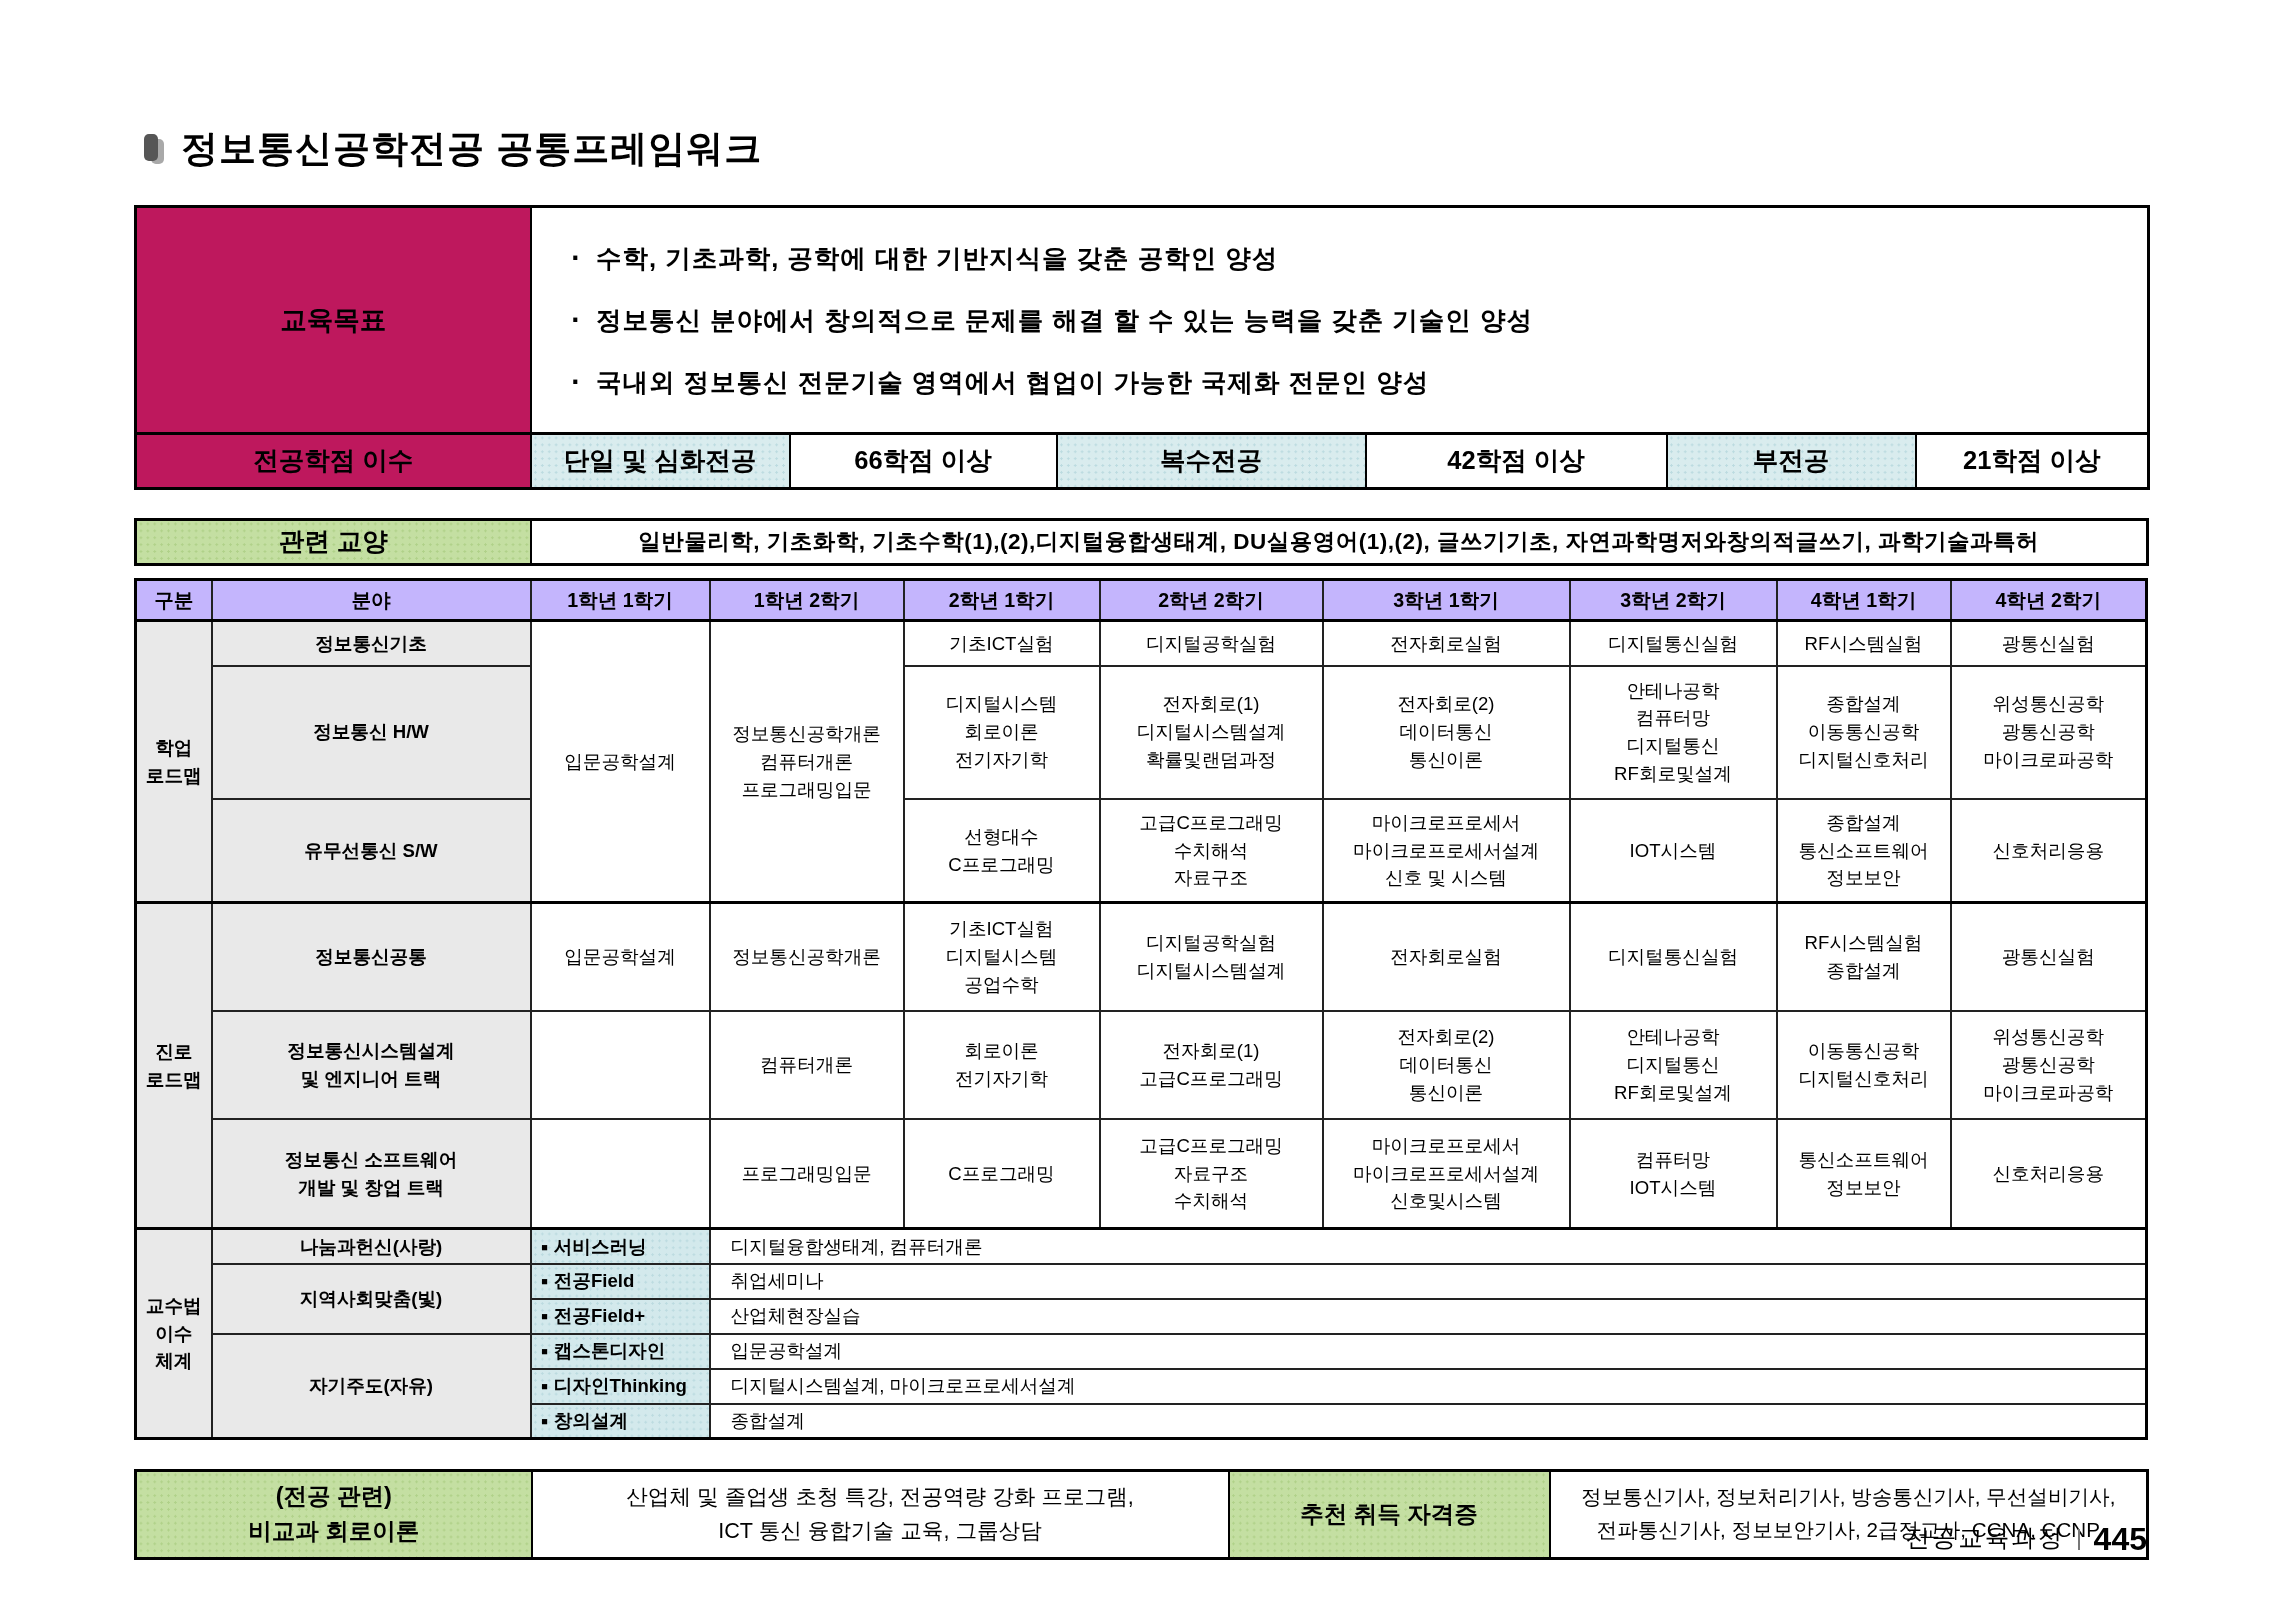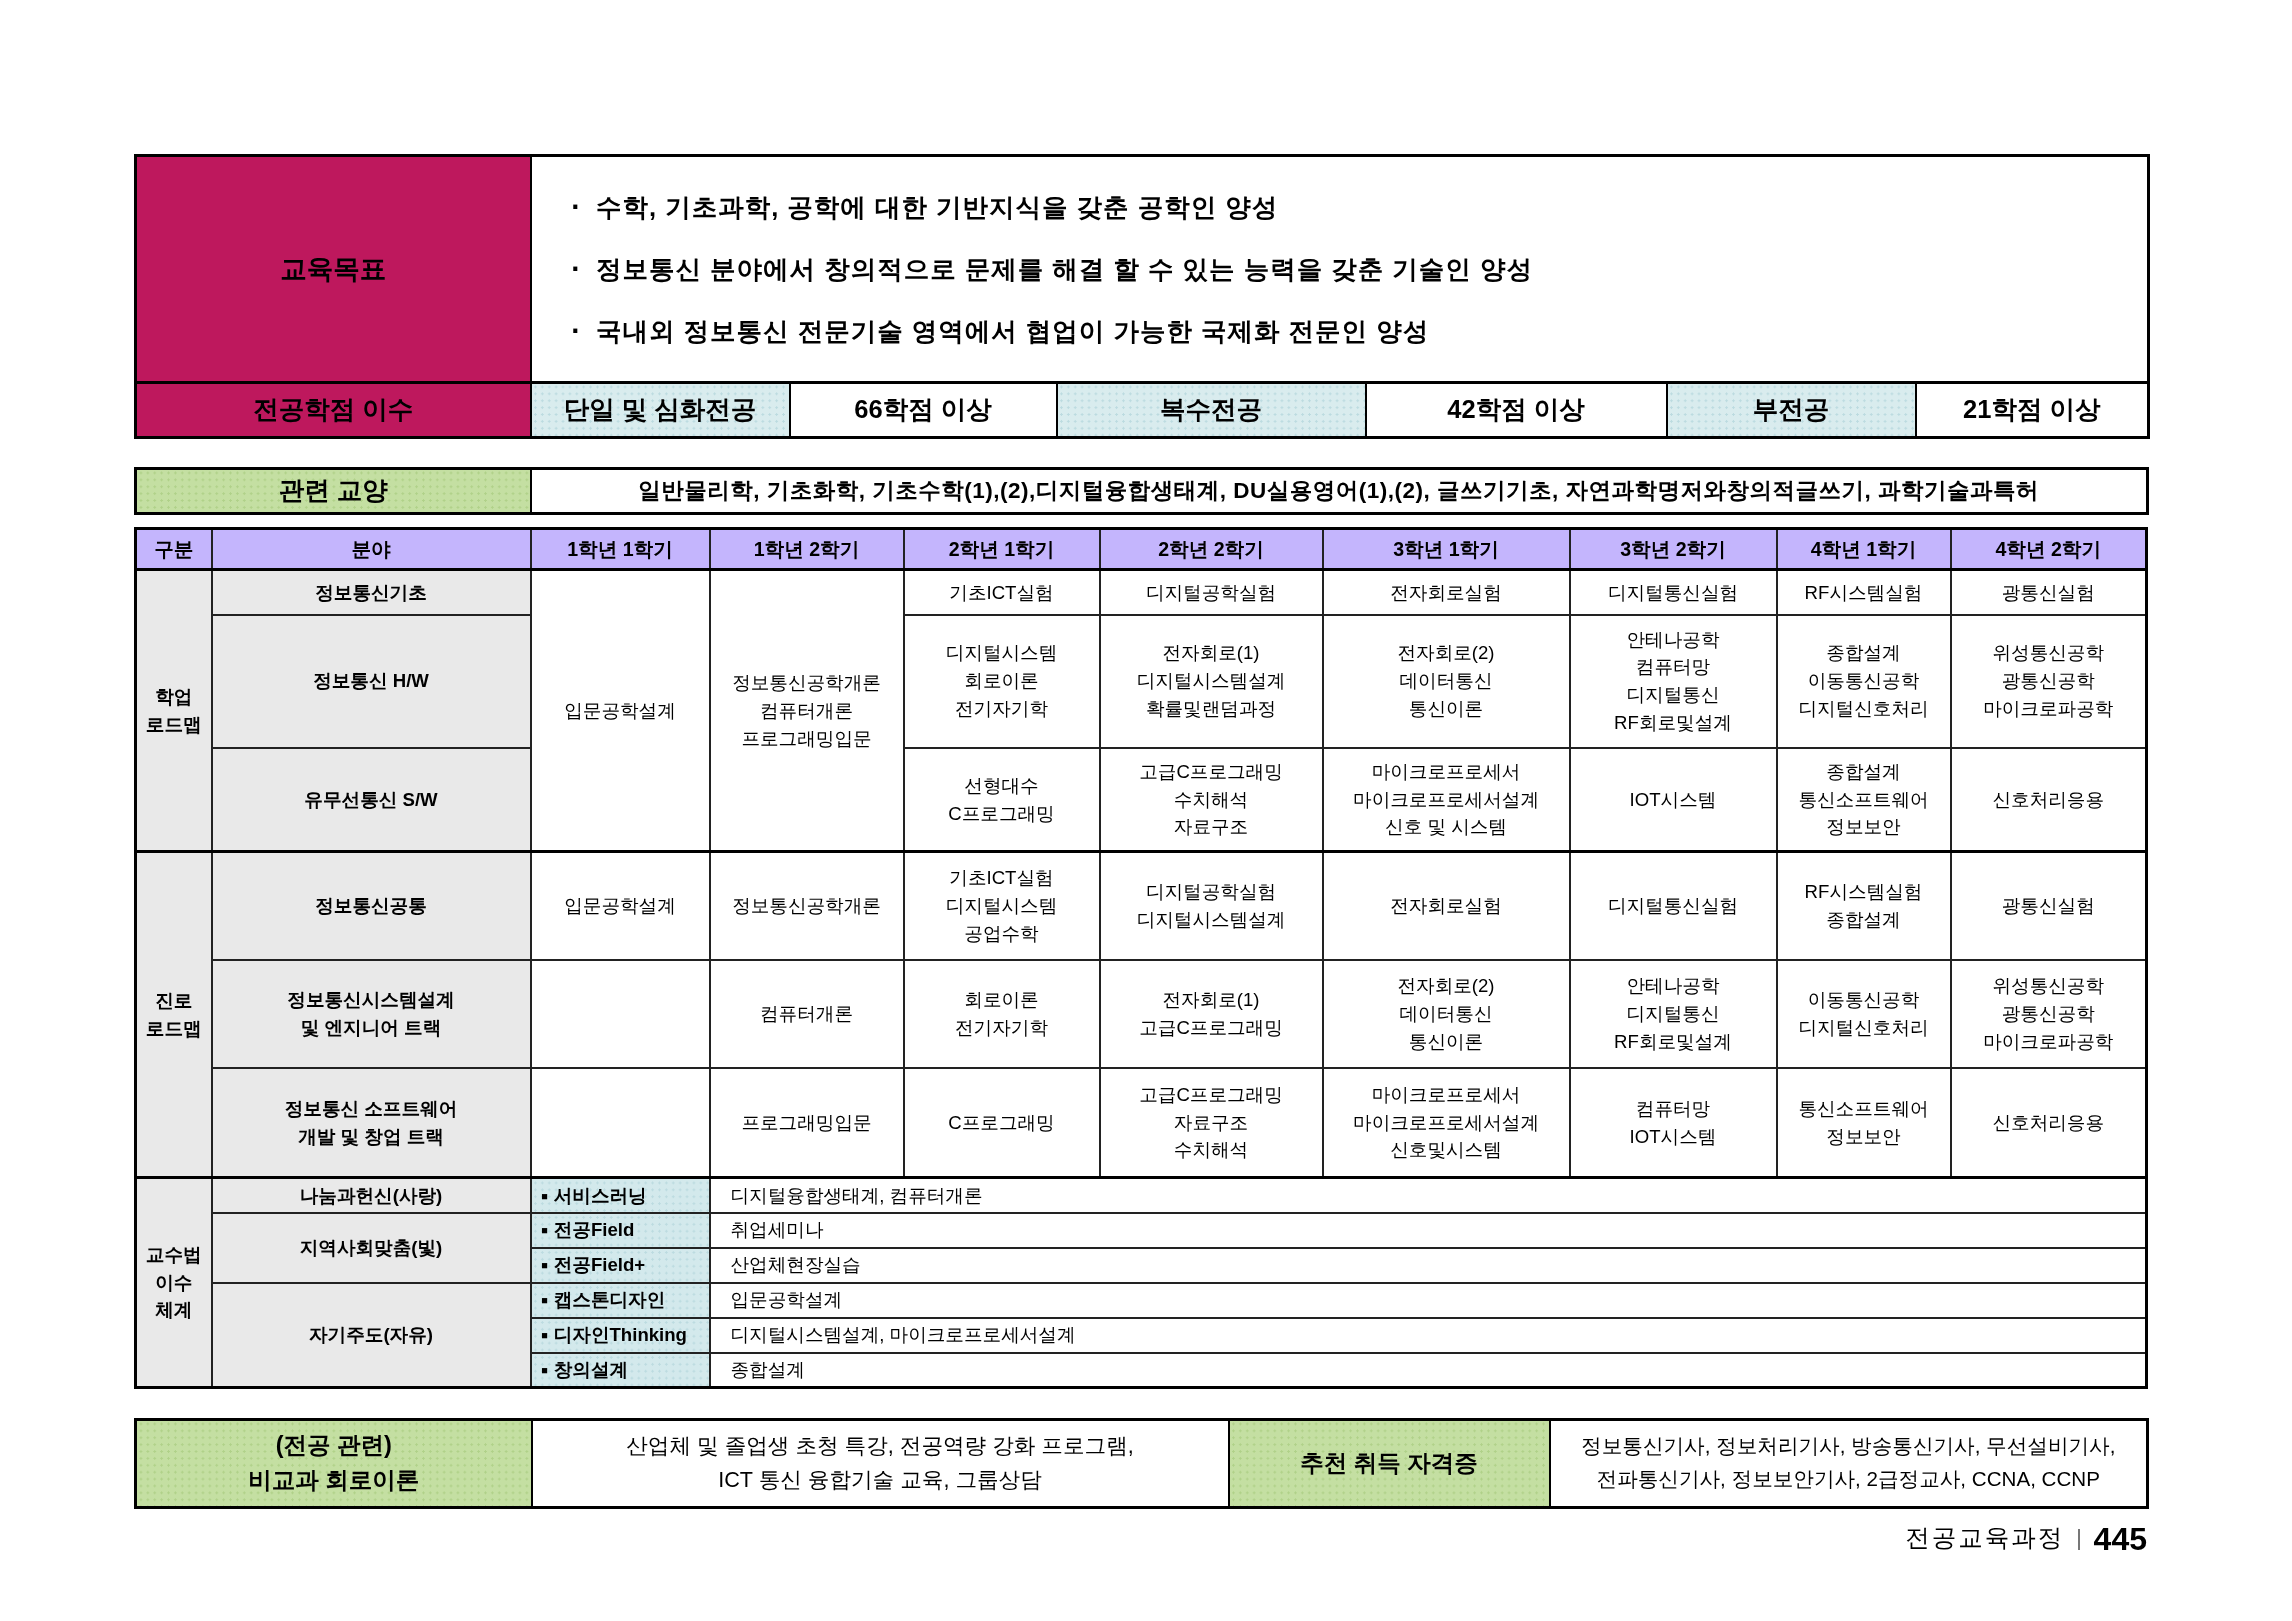--- a/index.html
+++ b/index.html
@@ -64,20 +64,27 @@
   .footer .sect{font-size:24.5px;letter-spacing:2px;padding-bottom:3.9px;}
   .footer .divider{width:0;height:21.6px;border-left:2px solid #777;margin-bottom:7.8px;}
   .footer .pnum{font-size:32px;font-weight:bold;}
 </style>
 </head>
 <body>
 
 <div class="page">
   <div class="content">
 
+    <div class="title-row">
+      <div class="title-icon">
+        <div class="back"></div>
+          <div class="front"></div>
+      </div>
+      <div class="page-title">정보통신공학전공 공통프레임워크</div>
+    </div>
 
     <table class="goal-table">
       <colgroup>
         <col style="width:395px">
           <col style="width:259px">
           <col style="width:267px">
         <col style="width:309px">
           <col style="width:301px">
           <col style="width:249px">
           <col style="width:233px">

